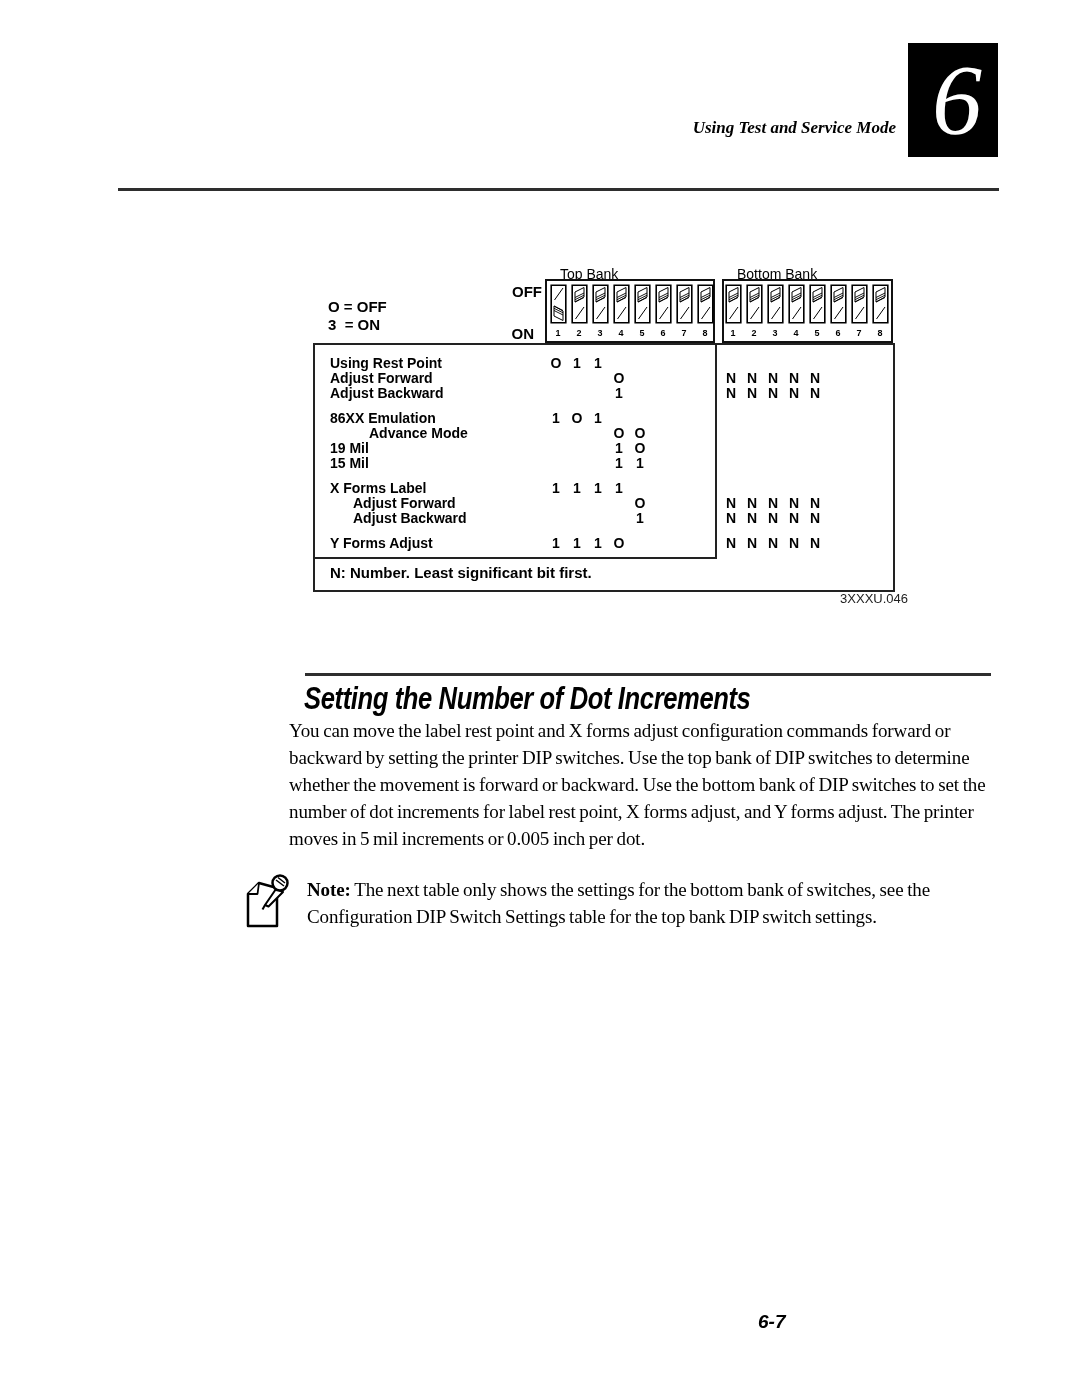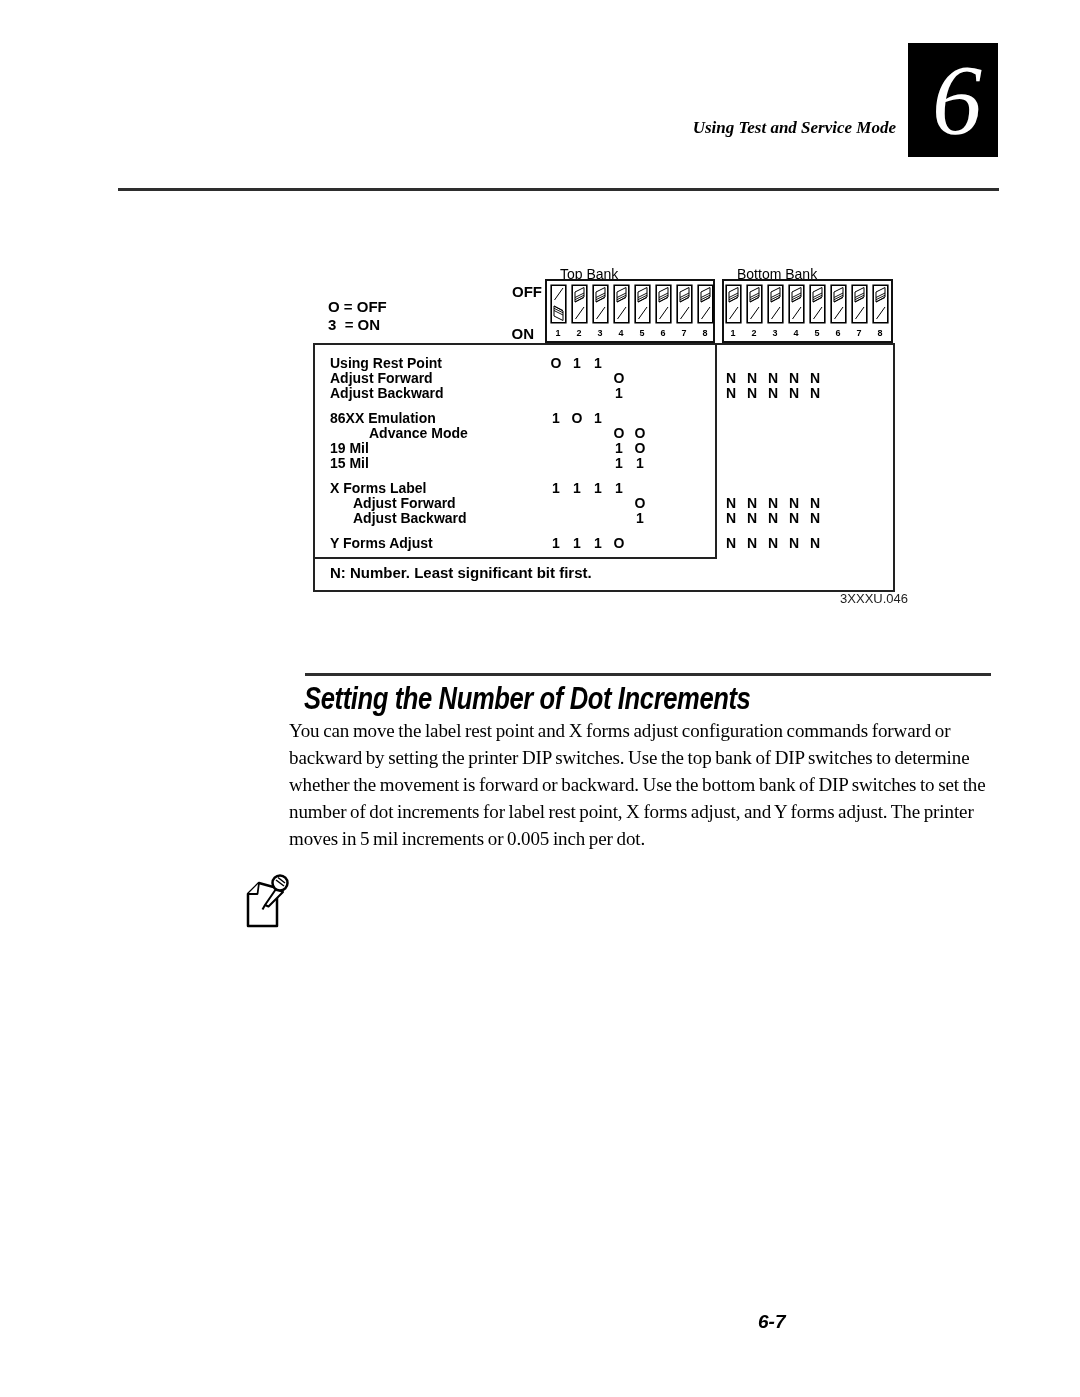--- a/index.html
+++ b/index.html
@@ -261,15 +261,16 @@
   <div class="abs note-icon">
     <svg width="54" height="60" viewBox="0 0 54 60">
       <path d="M9 22 L20 11 L38 16 L38 54 L9 54 Z" fill="#fff" stroke="#000" stroke-width="2.5" stroke-linejoin="round"></path>
       <path d="M20 11 L18.5 22 L9 22" fill="#fff" stroke="#000" stroke-width="1.8" stroke-linejoin="round"></path>
       <path d="M37 17 L26 33 L29.5 34.5 L44 20 Z" fill="#fff" stroke="#000" stroke-width="2" stroke-linejoin="round"></path>
       <path d="M26 33 L23.5 37.5" stroke="#000" stroke-width="2"></path>
       <circle cx="41" cy="11" r="7.5" fill="#fff" stroke="#000" stroke-width="2.5"></circle>
       <path d="M37 8 L45 14 M39 5.5 L46 11" stroke="#000" stroke-width="1.5"></path>
     </svg>
   </div>
+  <div class="abs note-text"><b>Note:</b> <span>The next table only shows the settings for the bottom bank of switches, see the Configuration DIP Switch Settings table for the top bank DIP switch settings.</span></div>
 
   <div class="abs page-number">6-7</div>
 </div>
 
 </body></html>

